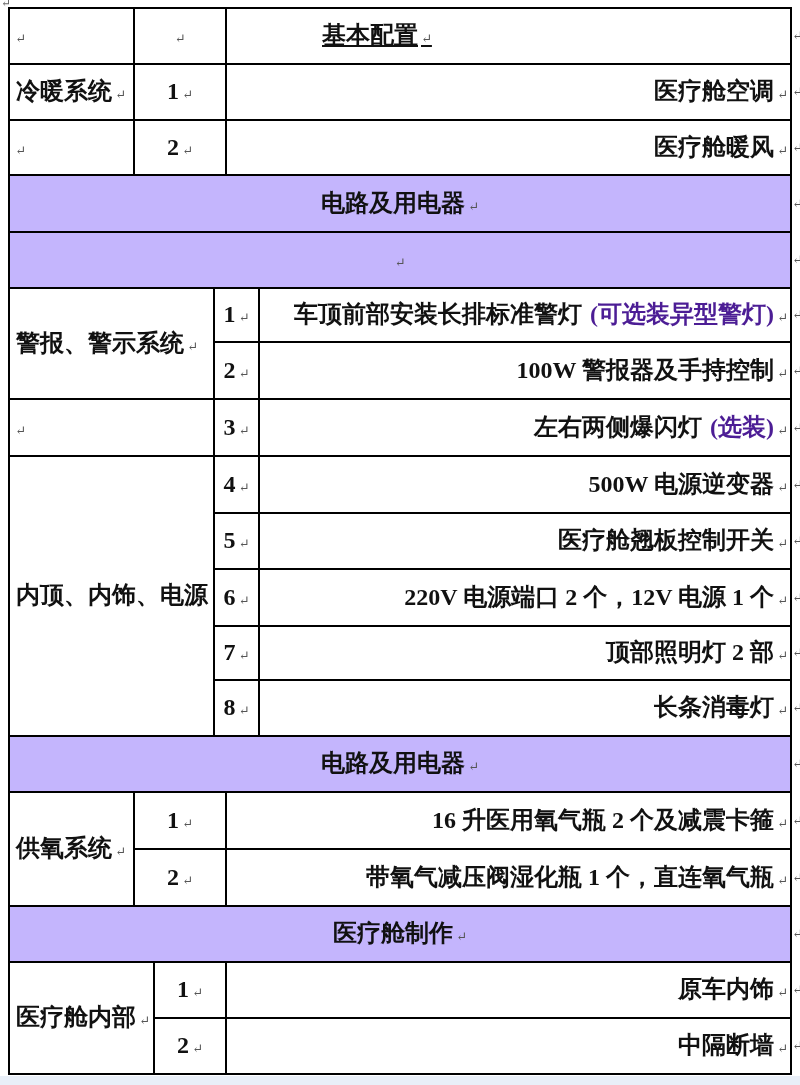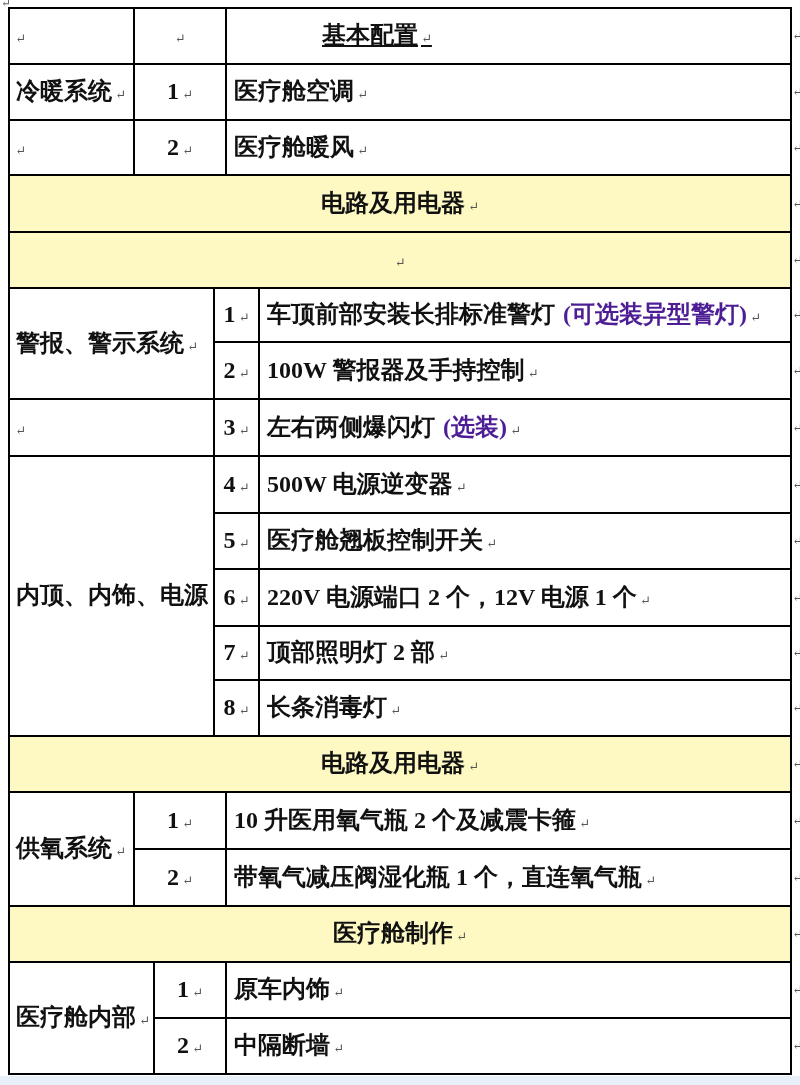--- a/index.html
+++ b/index.html
@@ -12,23 +12,23 @@
     position:absolute;left:8px;top:7px;width:782px;
     border-collapse:collapse;table-layout:fixed;
   }
   table.spec td{
     border:2px solid #000;vertical-align:middle;
     font-size:24px;line-height:1.15;overflow:hidden;
   }
   .h54{height:54px}.h55{height:55px}.h56{height:56px}.h57{height:57px}
   td.lbl{text-align:left;padding:0 2px 0 6px;white-space:nowrap;margin-top:40px;}
   td.num{text-align:center;padding:0;}
-  td.desc{text-align:left;padding:0 2px 0 7px;}
+  td.desc{text-align:right;padding:0 2px 0 7px;}
   td.hdr-indent{text-align:left;padding-left:95px;font-size:25px;text-decoration:underline;}
-  td.blue{background:#fef9c3;text-align:center;font-size:25px;}
+  td.blue{background:#c4b5fd;text-align:center;font-size:25px;}
   .opt{color:#4c1d95;margin-left:8px;}
   
   .pm-after::after{
     content:"\21B5";color:#555;font-size:13px;font-weight:400;
     margin-left:3px;vertical-align:baseline;
   }
   
   .pm{color:#555;font-size:13px;font-weight:400;line-height:1;}
   td.empty-left{text-align:left;padding-left:5px;}
   td.empty-center{text-align:center;}
@@ -118,21 +118,21 @@
         <td colspan="2" class="num"><span class="pm-after">8</span></td>
         <td class="desc"><span class="pm-after">长条消毒灯</span></td>
       </tr>
 
       <tr class="h56">
         <td colspan="6" class="blue"><span class="pm-after">电路及用电器</span></td>
       </tr>
       <tr class="h57">
         <td rowspan="2" class="lbl"><span class="pm-after">供氧系统</span></td>
         <td colspan="3" class="num"><span class="pm-after">1</span></td>
-        <td colspan="2" class="desc"><span class="pm-after">10 升医用氧气瓶 2 个及减震卡箍</span></td>
+        <td colspan="2" class="desc"><span class="pm-after">16 升医用氧气瓶 2 个及减震卡箍</span></td>
       </tr>
       <tr class="h57">
         <td colspan="3" class="num"><span class="pm-after">2</span></td>
         <td colspan="2" class="desc"><span class="pm-after">带氧气减压阀湿化瓶 1 个，直连氧气瓶</span></td>
       </tr>
 
       <tr class="h56">
         <td colspan="6" class="blue"><span class="pm-after">医疗舱制作</span></td>
       </tr>
       <tr class="h56">

